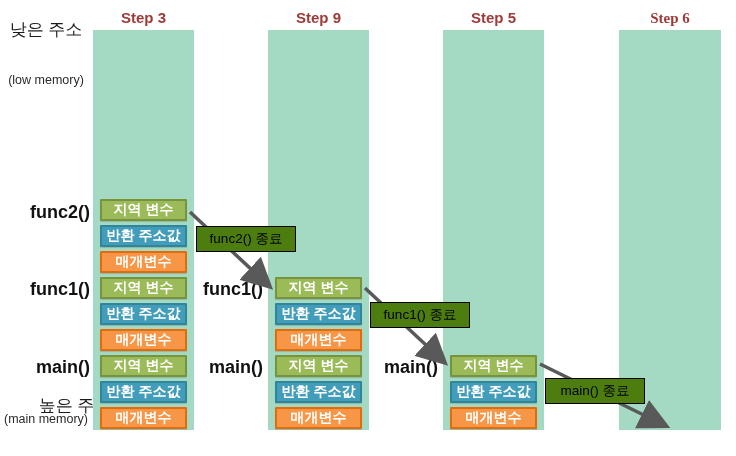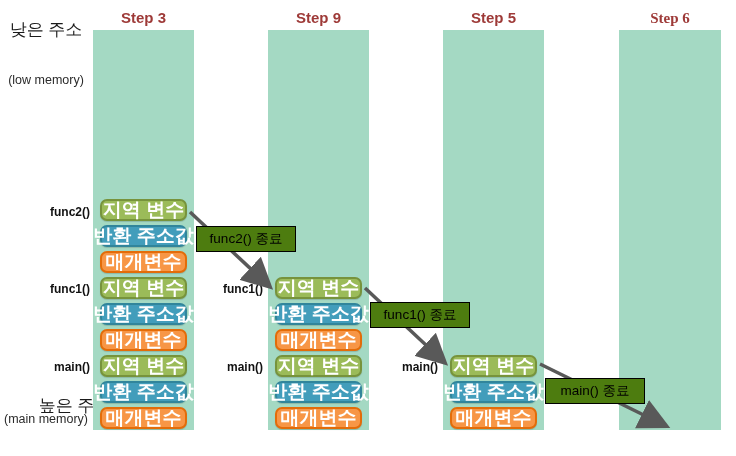--- a/index.html
+++ b/index.html
@@ -15,27 +15,27 @@
     position:absolute;top:30px;height:400px;width:101px;
     background:var(--teal,#a4d9c3);z-index:1;
   }
   .mem-label-ko{
     position:absolute;font-size:17px;color:#1a1a1a;text-align:center;width:92px;left:0;
   }
   .mem-label-en{
     position:absolute;font-size:12.5px;color:#2b2b2b;text-align:center;width:92px;left:0;
   }
   .fn-label{
-    position:absolute;font-size:12px;font-weight:bold;color:#111;
+    position:absolute;font-size:18px;font-weight:bold;color:#111;
     text-align:right;z-index:2;height:16px;line-height:16px;
   }
   .sbox{
     position:absolute;width:87px;height:22px;box-sizing:border-box;
-    border-radius:7px;z-index:2;display:flex;align-items:center;justify-content:center;
-    color:#fff;font-weight:bold;font-size:19px;white-space:nowrap;
+    border-radius:1px;z-index:2;display:flex;align-items:center;justify-content:center;
+    color:#fff;font-weight:bold;font-size:14px;white-space:nowrap;
     box-shadow:0 1px 1px rgba(0,0,0,0.15);
   }
   .sbox.green{background:var(--green,#9bbb59);border:2.5px solid var(--greenBorder,#77933c);}
   .sbox.blue{background:var(--blue,#429dbb);border:2.5px solid var(--blueBorder,#31859b);}
   .sbox.orange{background:var(--orange,#f79646);border:2.5px solid var(--orangeBorder,#e36c09);}
   .arrow-layer{position:absolute;left:0;top:0;z-index:3;pointer-events:none;}
   .arrow-label{
     position:absolute;width:100px;height:26px;box-sizing:border-box;z-index:4;
     background:#4d7c0f;border:1.5px solid #000;display:flex;align-items:center;justify-content:center;
     font-size:13.5px;color:#000;white-space:nowrap;

